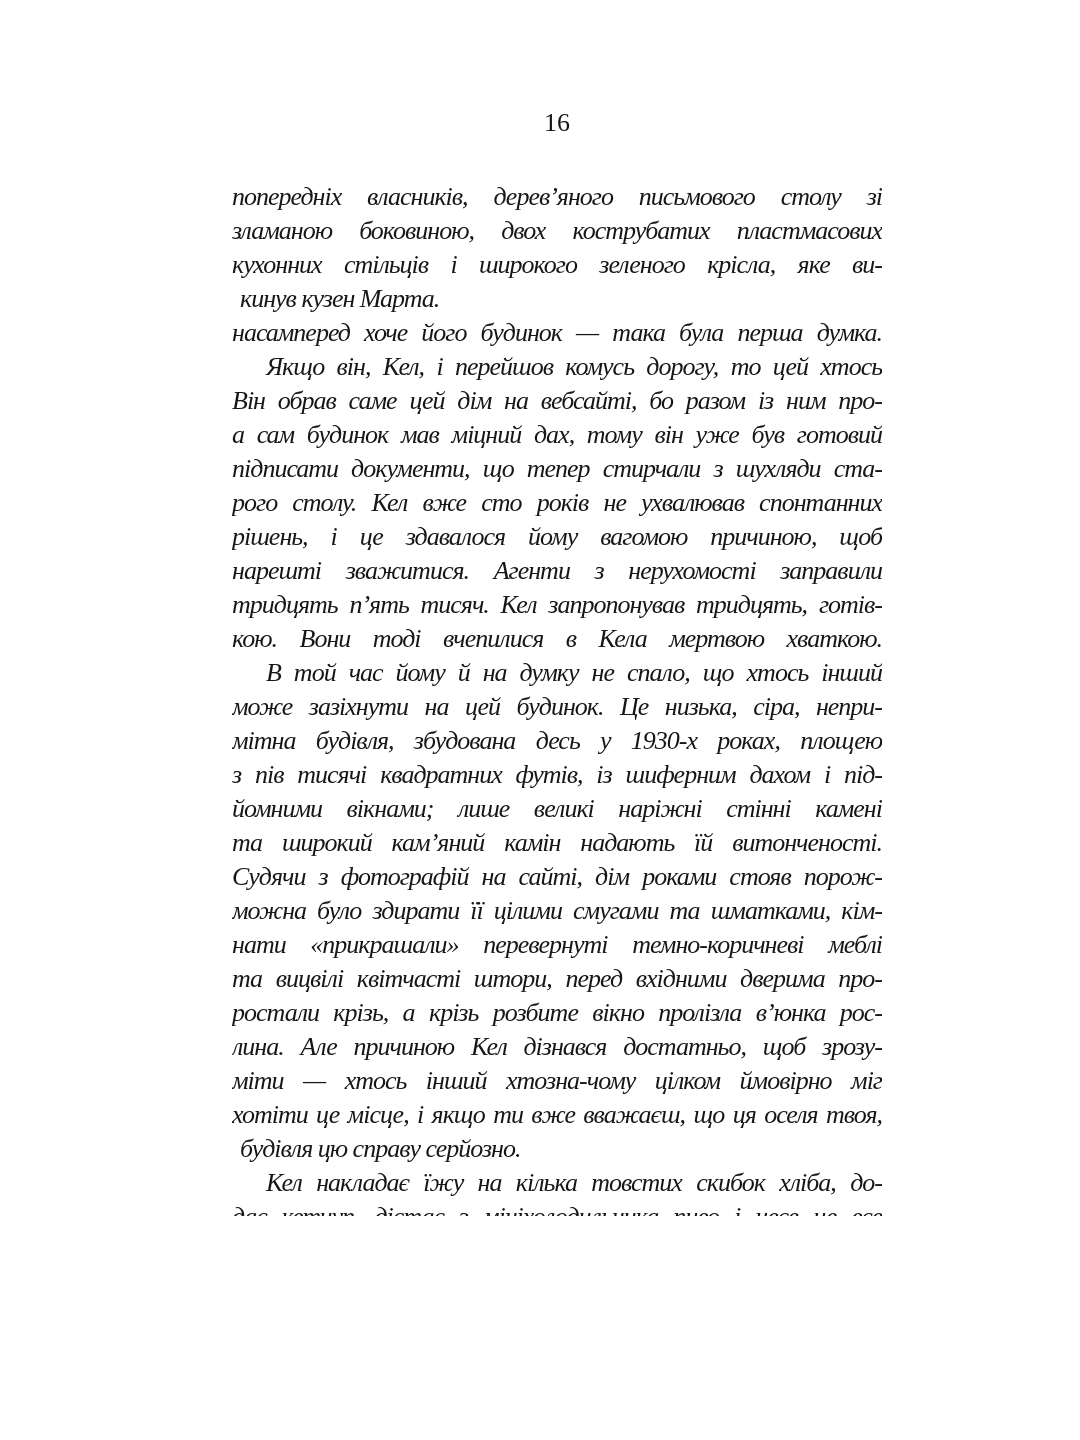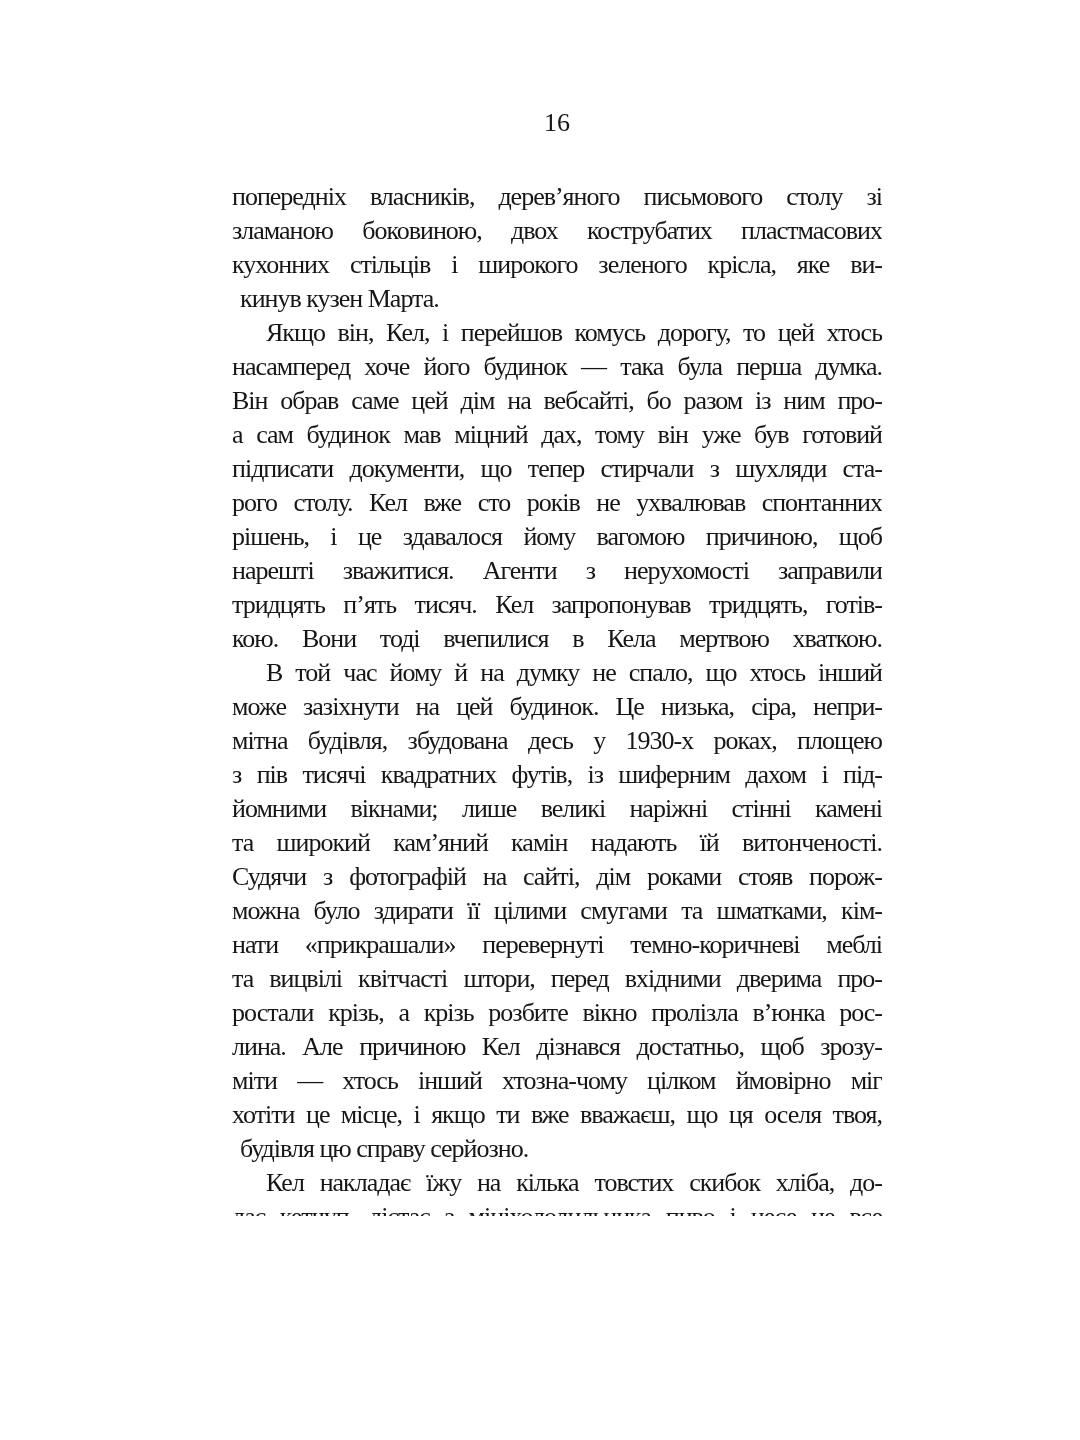--- a/index.html
+++ b/index.html
@@ -39,20 +39,21 @@
     margin: 0;
     padding: 0;
   }
   .line {
     width: 650px;
     text-align: justify;
     text-align-last: justify;
     white-space: normal;
     overflow: hidden;
     height: 34px;
+    font-style: italic;
   }
   .line.last-left {
     text-align-last: left;
     margin-left: 8px;
   }
   .line.first-indent {
     text-indent: 34px;
   }
 </style>
 </head>
@@ -61,22 +62,22 @@
 <div class="page">
   <div class="page-number">16</div>
   <div class="text-block">
       <div class="paragraph">
         <div class="line">попередніх власників, дерев’яного письмового столу зі</div>
         <div class="line">зламаною боковиною, двох кострубатих пластмасових</div>
         <div class="line">кухонних стільців і широкого зеленого крісла, яке ви-</div>
         <div class="line last-left">кинув кузен Марта.</div>
       </div>
       <div class="paragraph">
+        <div class="line">насамперед хоче його будинок — така була перша думка.</div>
         <div class="line first-indent">Якщо він, Кел, і перейшов комусь дорогу, то цей хтось</div>
-        <div class="line">насамперед хоче його будинок — така була перша думка.</div>
         <div class="line">Він обрав саме цей дім на вебсайті, бо разом із ним про-</div>
         <div class="line">а сам будинок мав міцний дах, тому він уже був готовий</div>
         <div class="line">підписати документи, що тепер стирчали з шухляди ста-</div>
         <div class="line">рого столу. Кел вже сто років не ухвалював спонтанних</div>
         <div class="line">рішень, і це здавалося йому вагомою причиною, щоб</div>
         <div class="line">нарешті зважитися. Агенти з нерухомості заправили</div>
         <div class="line">тридцять п’ять тисяч. Кел запропонував тридцять, готів-</div>
         <div class="line">кою. Вони тоді вчепилися в Кела мертвою хваткою.</div>
       </div>
       <div class="paragraph">

